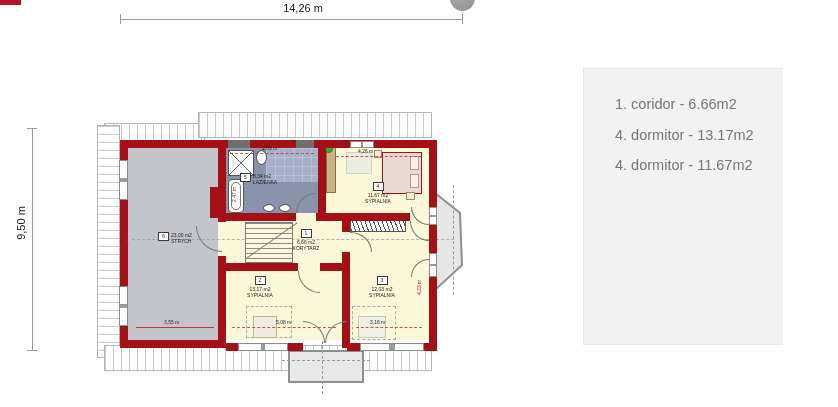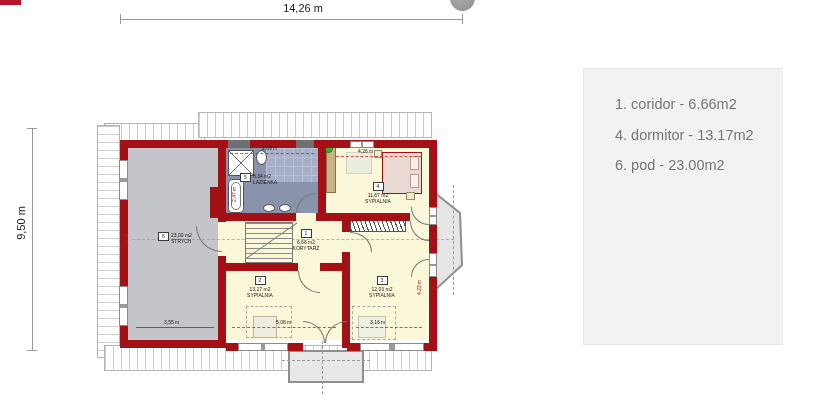--- a/index.html
+++ b/index.html
@@ -228,17 +228,17 @@
     <span class="lbl2">
       <span>11,67 m2</span><br>
       <span>SYPIALNIA</span>
     </span>
   </div>
 
   <div class="legend">
     <ul>
       <li>1. coridor - 6.66m2</li>
       <li>4. dormitor - 13.17m2</li>
-      <li>6. pod - 23.00m2</li>
+      <li>4. dormitor - 11.67m2</li>
     </ul>
   </div>
 
 </div>
 
 </body></html>

